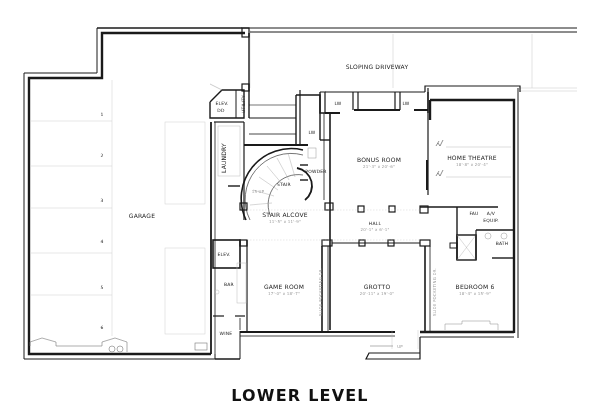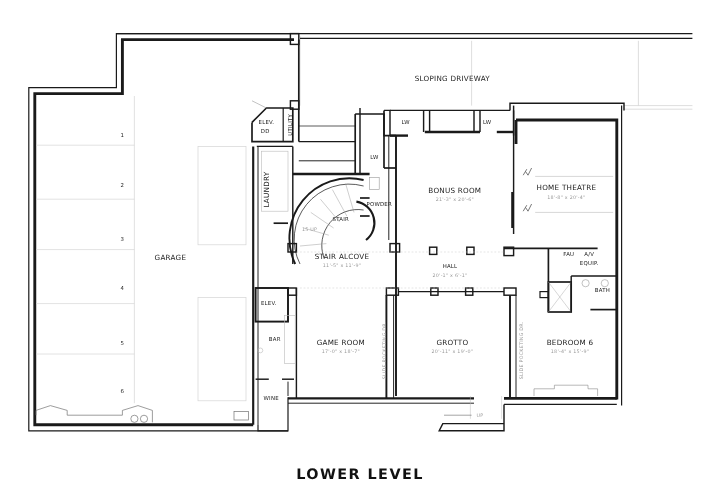--- a/index.html
+++ b/index.html
@@ -3,21 +3,21 @@
 <meta charset="utf-8">
 <style>
   html, body { margin:0; padding:0; background:#ffffff; }
   body { width:600px; height:420px; position:relative; overflow:hidden; font-family:"Liberation Sans", sans-serif; }
   #plan { position:absolute; left:0; top:0; width:600px; height:420px; }
   .lbl { position:absolute; font-family:"DejaVu Sans", sans-serif; color:#222; white-space:nowrap; transform:translate(-50%,-50%); letter-spacing:0.2px; }
   .room { font-size:6px; }
   .dim { font-size:4px; color:#9a9a9a; }
   .tiny { font-size:4.5px; }
   .vert { transform:translate(-50%,-50%) rotate(-90deg); }
-  .title { position:absolute; left:300px; top:395px; transform:translate(-50%,-50%); font-family:"DejaVu Sans", sans-serif; font-weight:bold; font-size:12px; letter-spacing:1.2px; color:#111; }
+  .title { position:absolute; left:300px; top:395px; transform:translate(-50%,-50%); font-family:"DejaVu Sans", sans-serif; font-weight:bold; font-size:16px; letter-spacing:1.2px; color:#111; }
 </style>
 </head>
 <body>
 
 <svg id="plan" viewBox="0 0 600 420" xmlns="http://www.w3.org/2000/svg">
 
   <g stroke="#d0d0d0" stroke-width="0.6" fill="none">
     <line x1="250" y1="30" x2="250" y2="88"></line>
     <line x1="393" y1="34" x2="393" y2="88"></line>
     <line x1="532" y1="34" x2="532" y2="88"></line>

